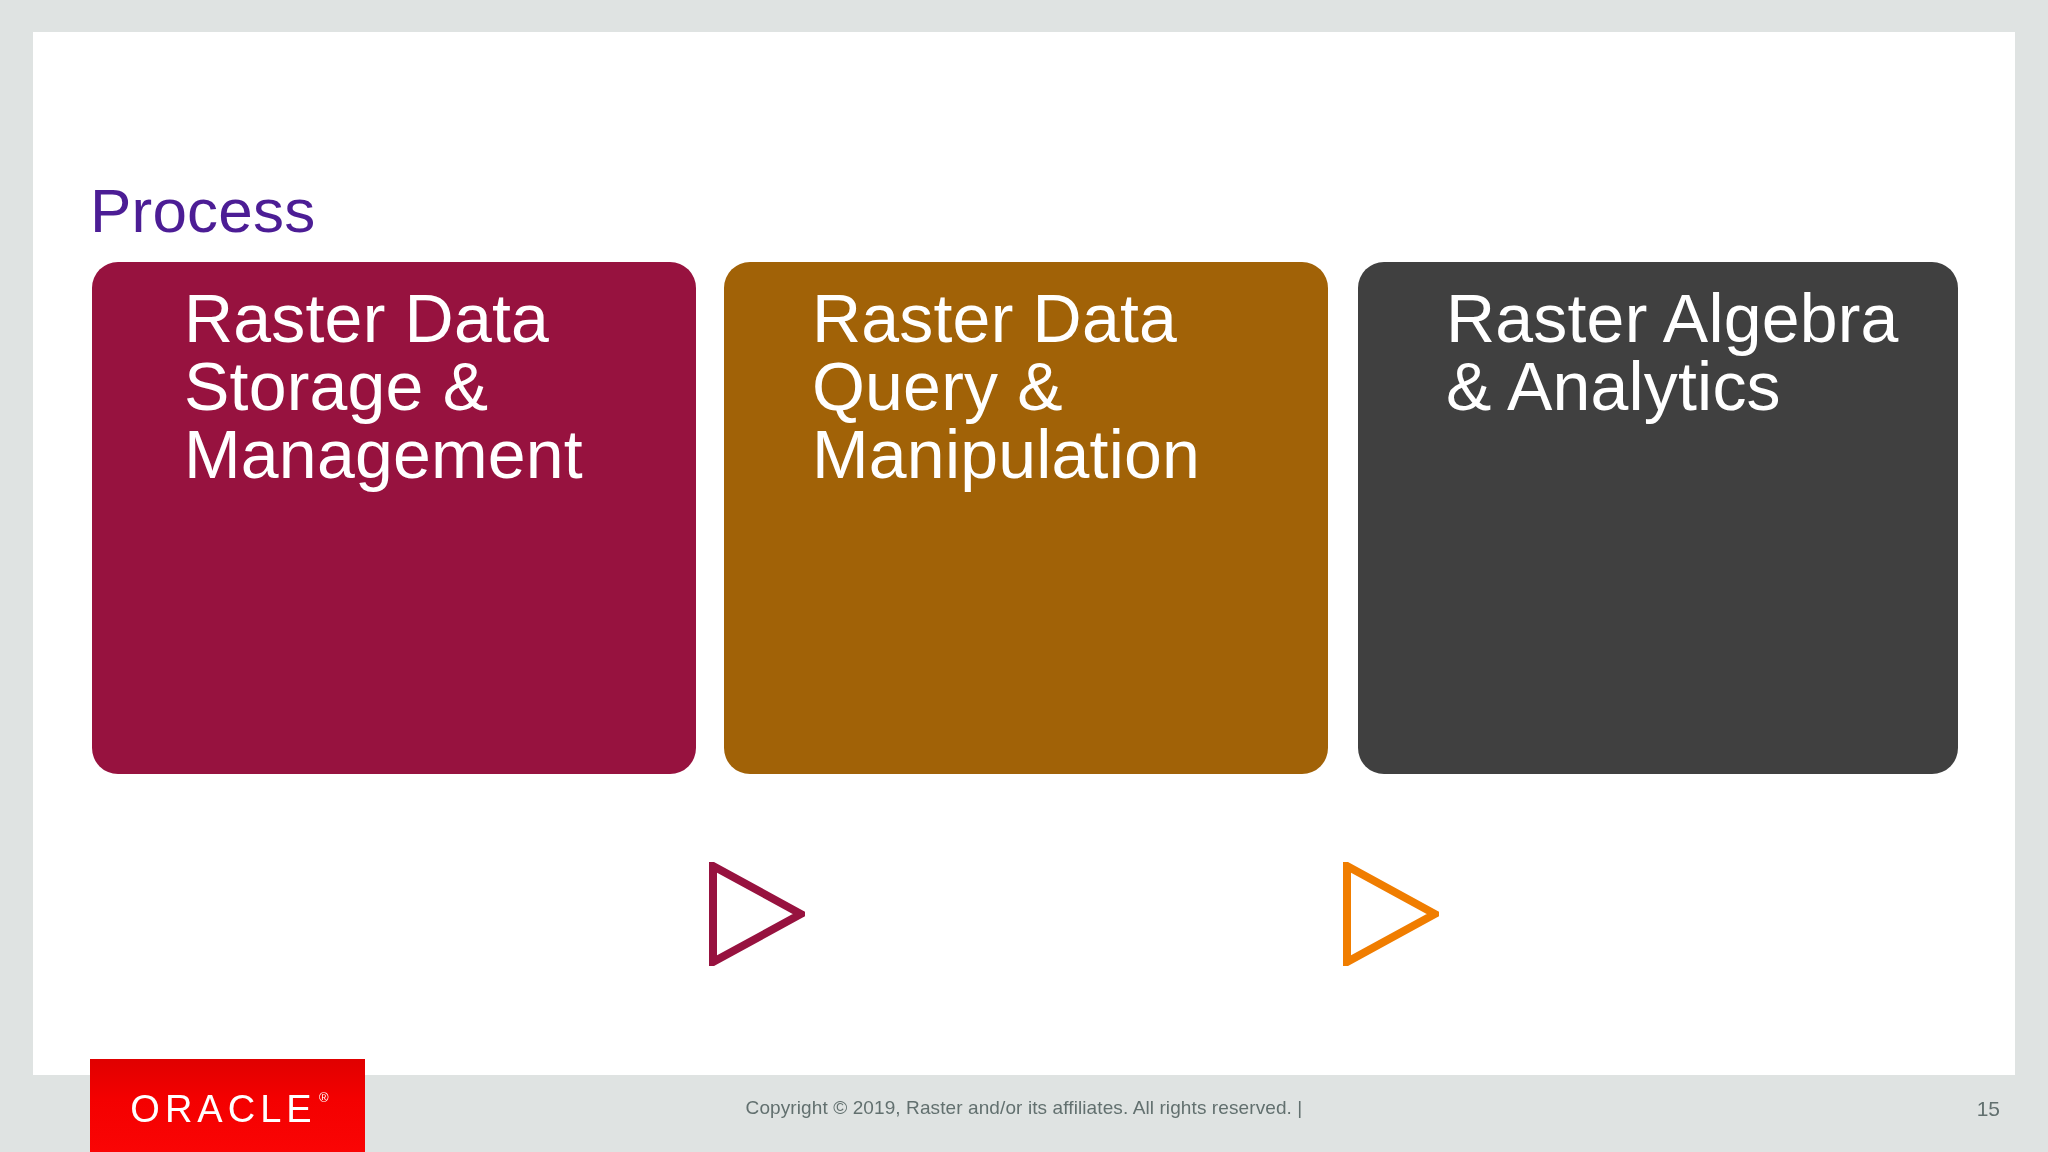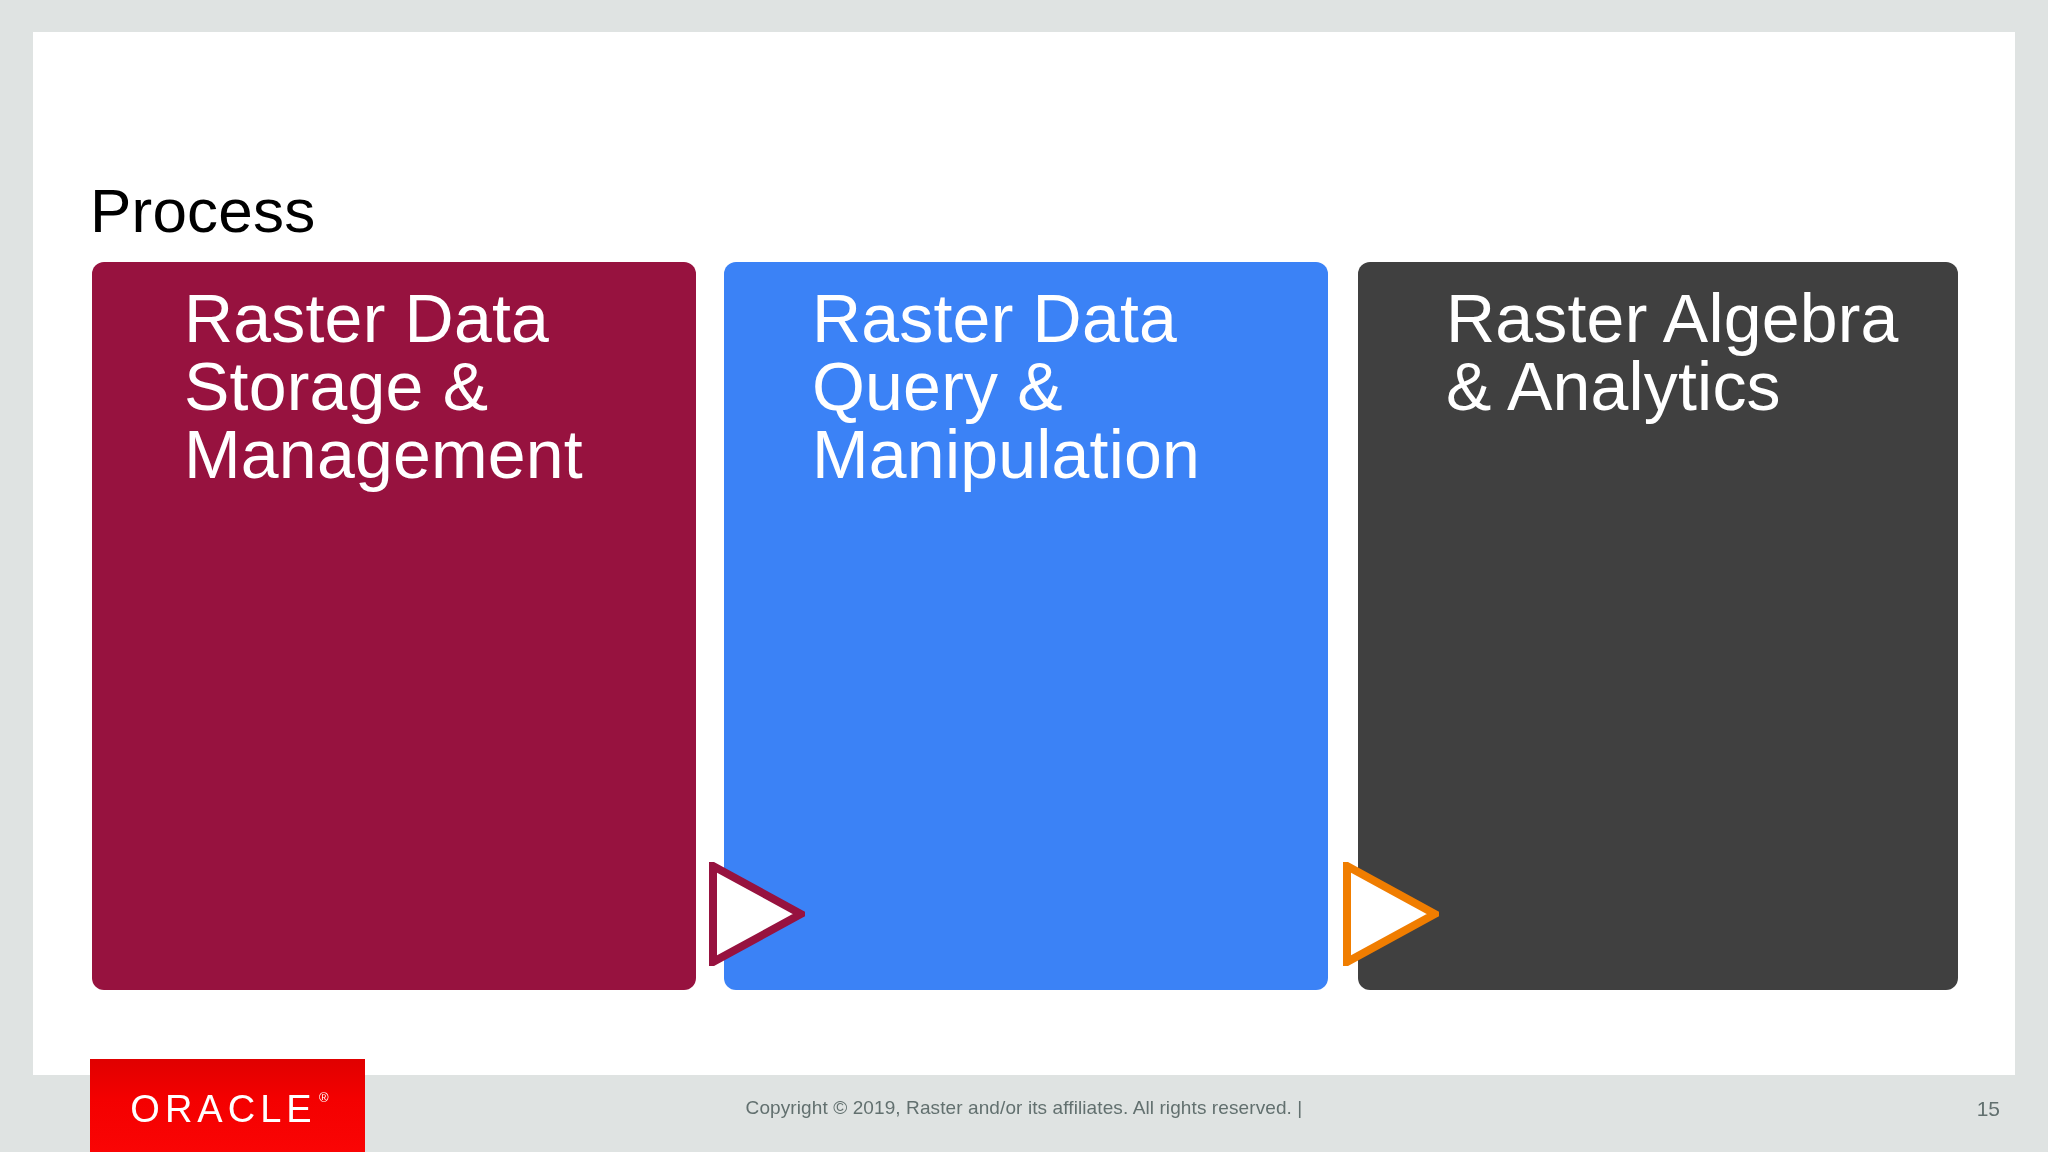--- a/index.html
+++ b/index.html
@@ -33,43 +33,43 @@
   }
 
   
   .slide-title {
     position: absolute;
     left: 57px;
     top: 104px;
     font-size: 62px;
     line-height: 1.05;
     font-weight: 400;
-    color: #000000;
+    color: #4c1d95;
     letter-spacing: 0.2px;
     white-space: nowrap;
   }
 
   
   .process-row {
     position: absolute;
     left: 59px;
     top: 230px;
     width: 1866px;
     height: 728px;
   }
 
   .stage {
     position: absolute;
     top: 0;
-    height: 728px;
-    border-radius: 12px;
+    height: 512px;
+    border-radius: 26px;
     box-sizing: border-box;
   }
   .stage-1 { left: 0px;    width: 604px; background: #97123f; }
-  .stage-2 { left: 632px;  width: 604px; background: #3b82f6; }
+  .stage-2 { left: 632px;  width: 604px; background: #a16207; }
   .stage-3 { left: 1266px; width: 600px; background: #404040; }
 
   .stage-label {
     position: absolute;
     left: 92px;
     top: 22px;
     right: 28px;
     color: #ffffff;
     font-size: 68px;
     line-height: 1.0;

